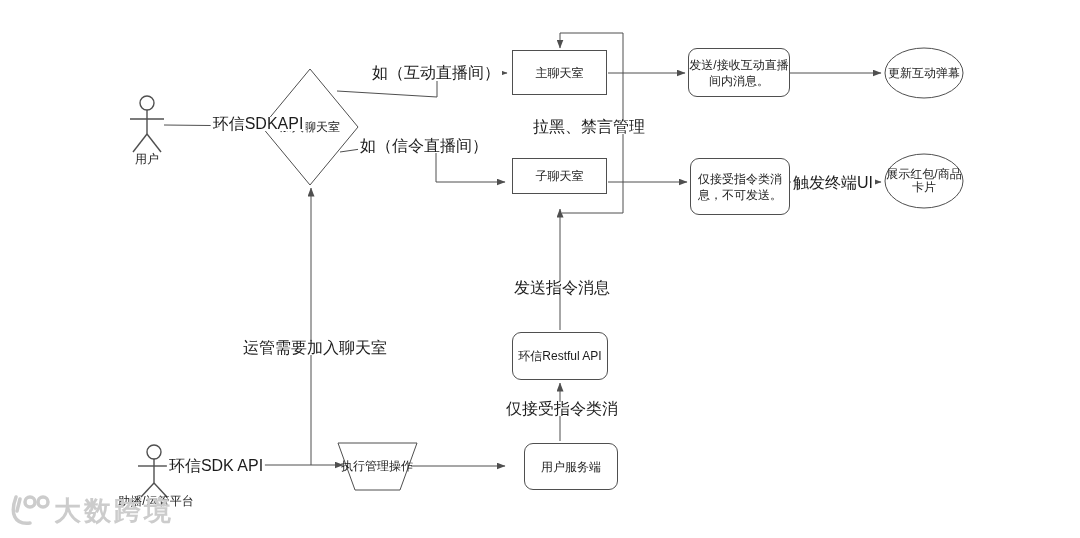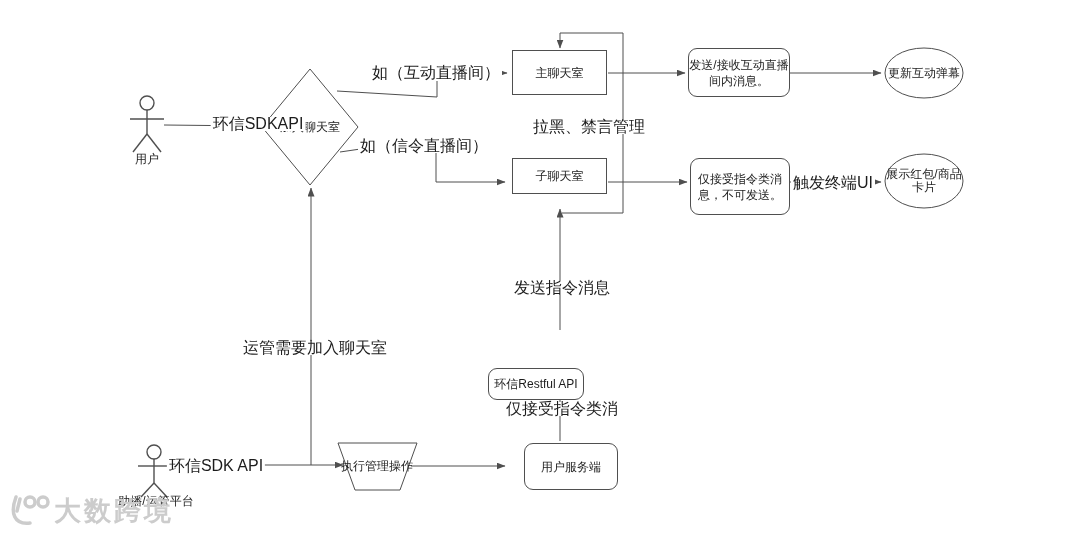--- a/index.html
+++ b/index.html
@@ -110,21 +110,21 @@
   <div class="node rounded" style="left:688px;top:48px;width:102px;height:49px;">
     <span>发送/接收互动直播</span>
     <span>间内消息。</span>
   </div>
 
   <div class="node rounded" style="left:690px;top:158px;width:100px;height:57px;">
     <span>仅接受指令类消</span>
     <span>息，不可发送。</span>
   </div>
 
-  <div class="node rounded" style="left:488px;top:332px;width:96px;height:32px;margin-top:36px;">
+  <div class="node rounded" style="left:512px;top:332px;width:96px;height:48px;">
     <span>环信Restful API</span>
   </div>
 
   <div class="node rounded" style="left:512px;top:443px;width:94px;height:47px;margin-left:12px;">
     <span>用户服务端</span>
   </div>
 
   <div class="center-lbl" style="left:310px;top:127px;">加入聊天室</div>
   <div class="center-lbl" style="left:377px;top:466px;">执行管理操作</div>
   <div class="center-lbl ellipse-lbl" style="left:924px;top:73px;">更新互动弹幕</div>

